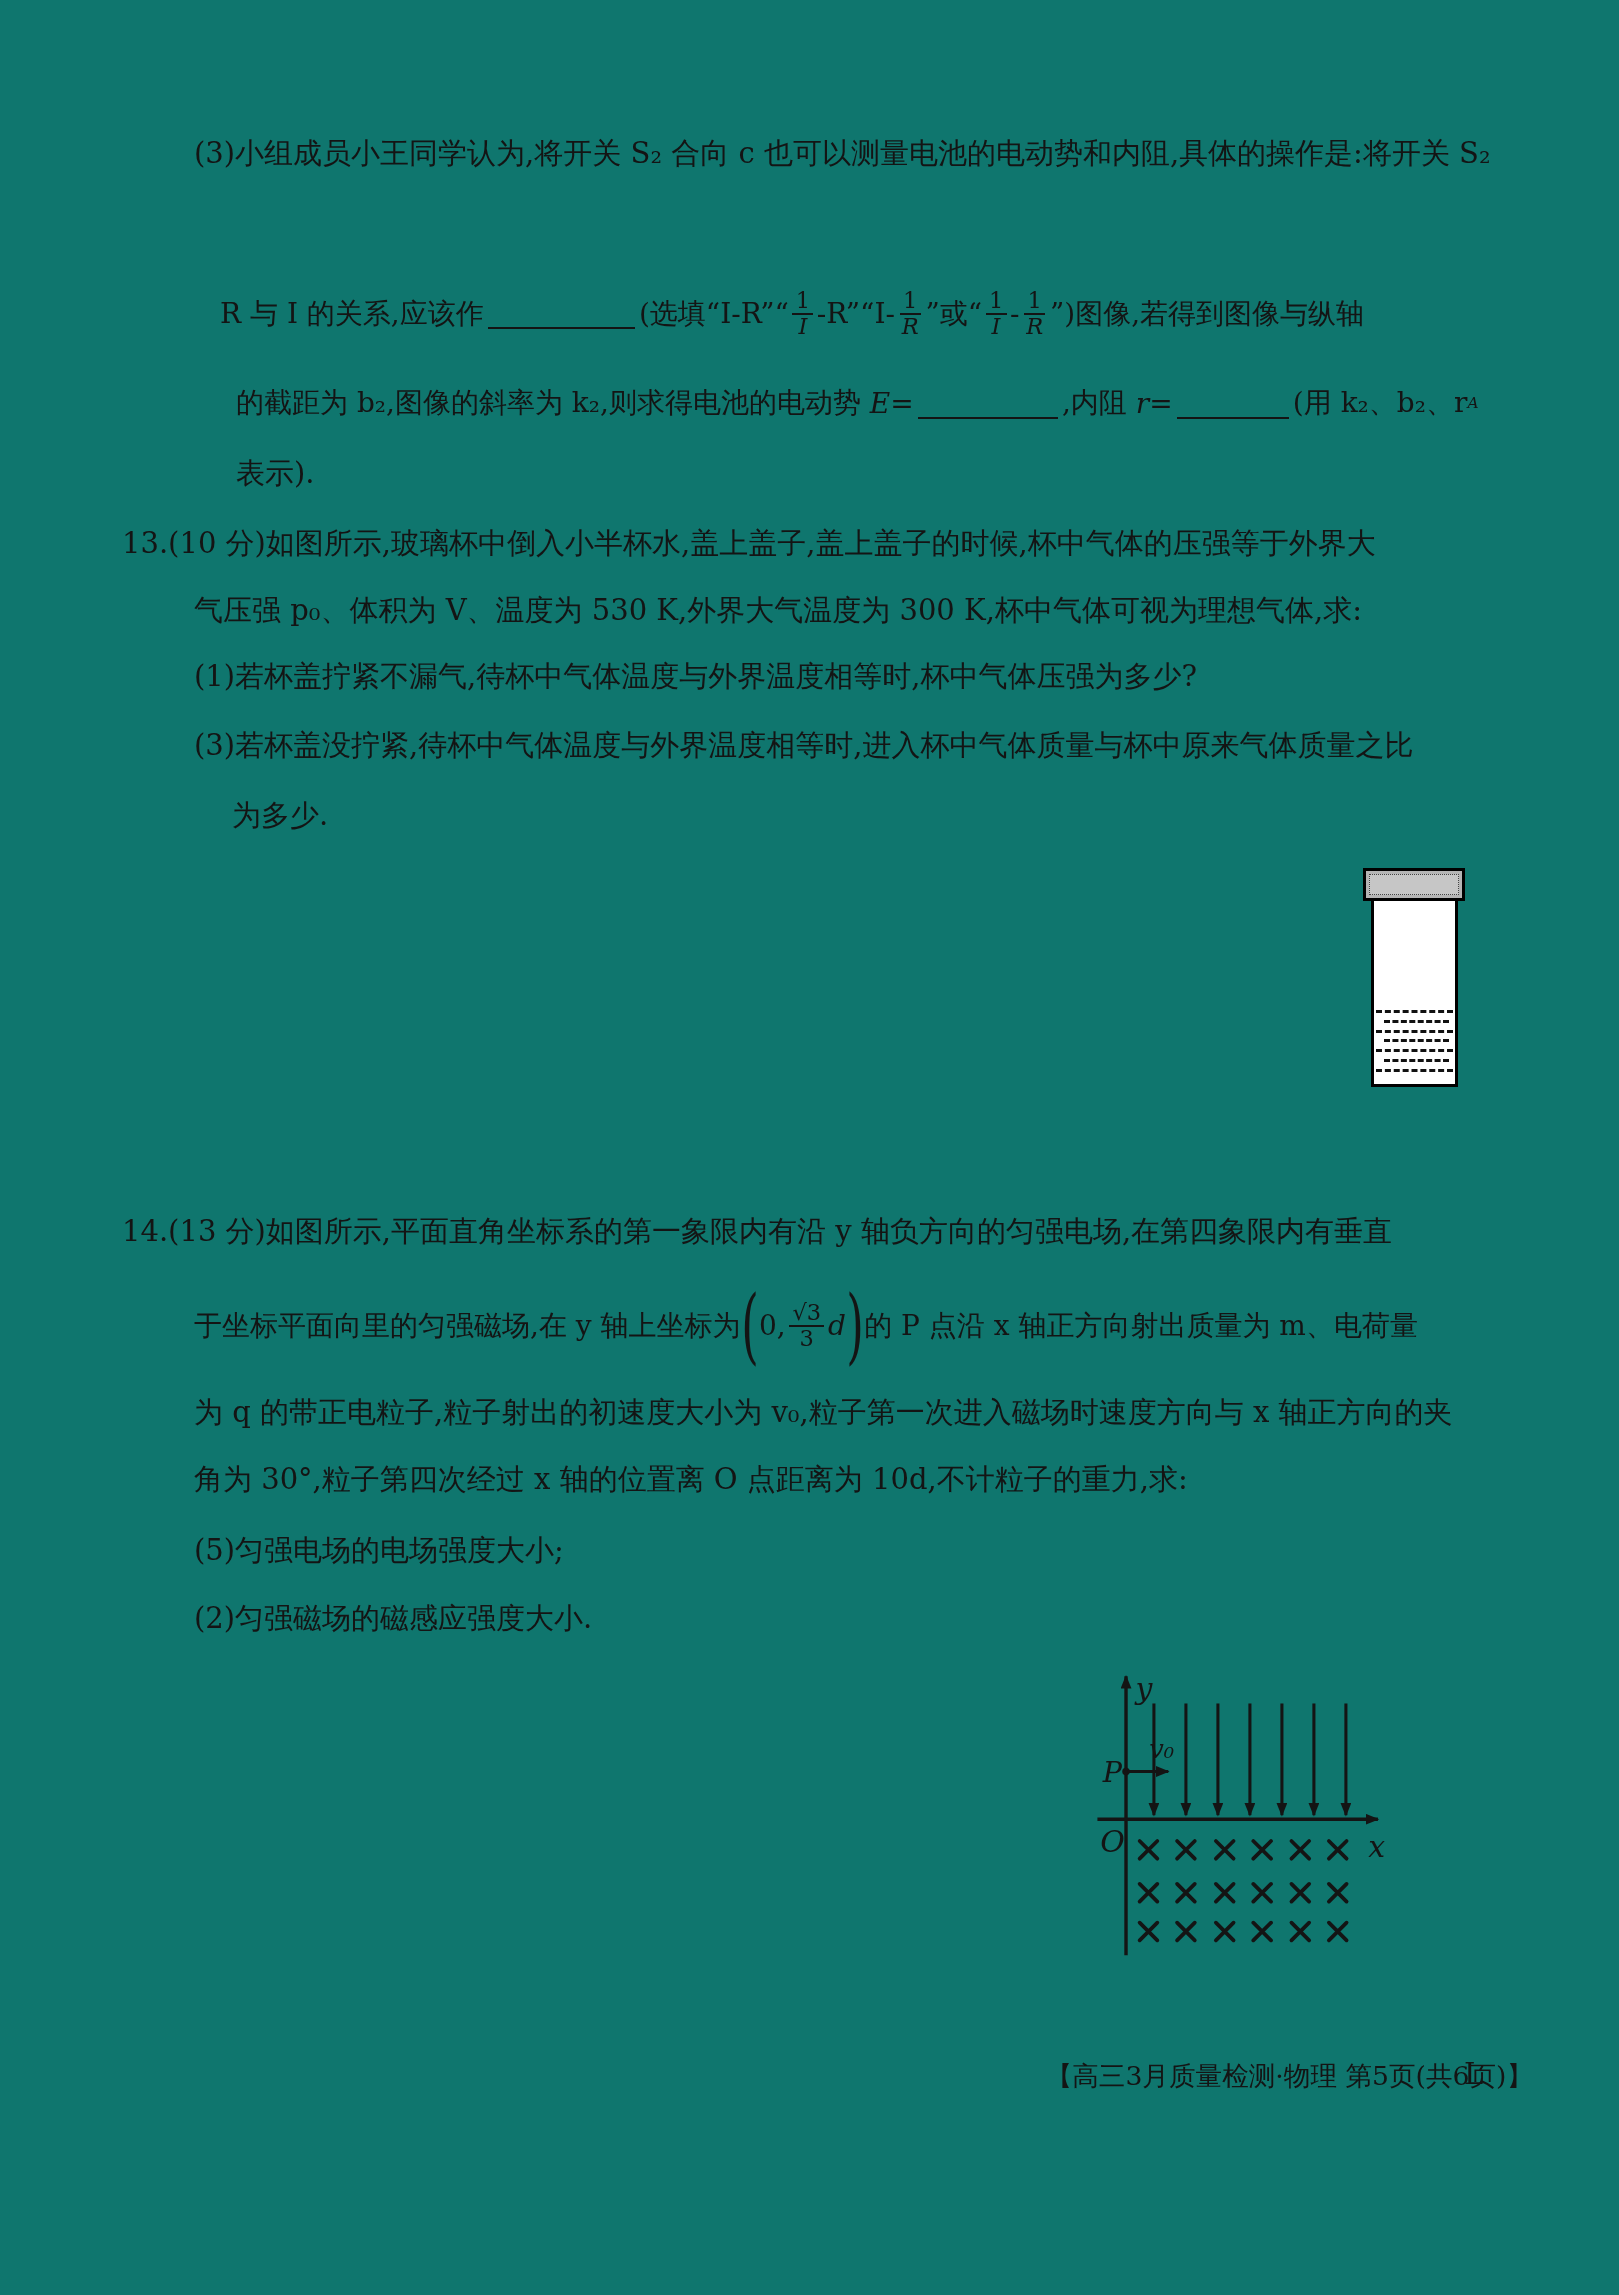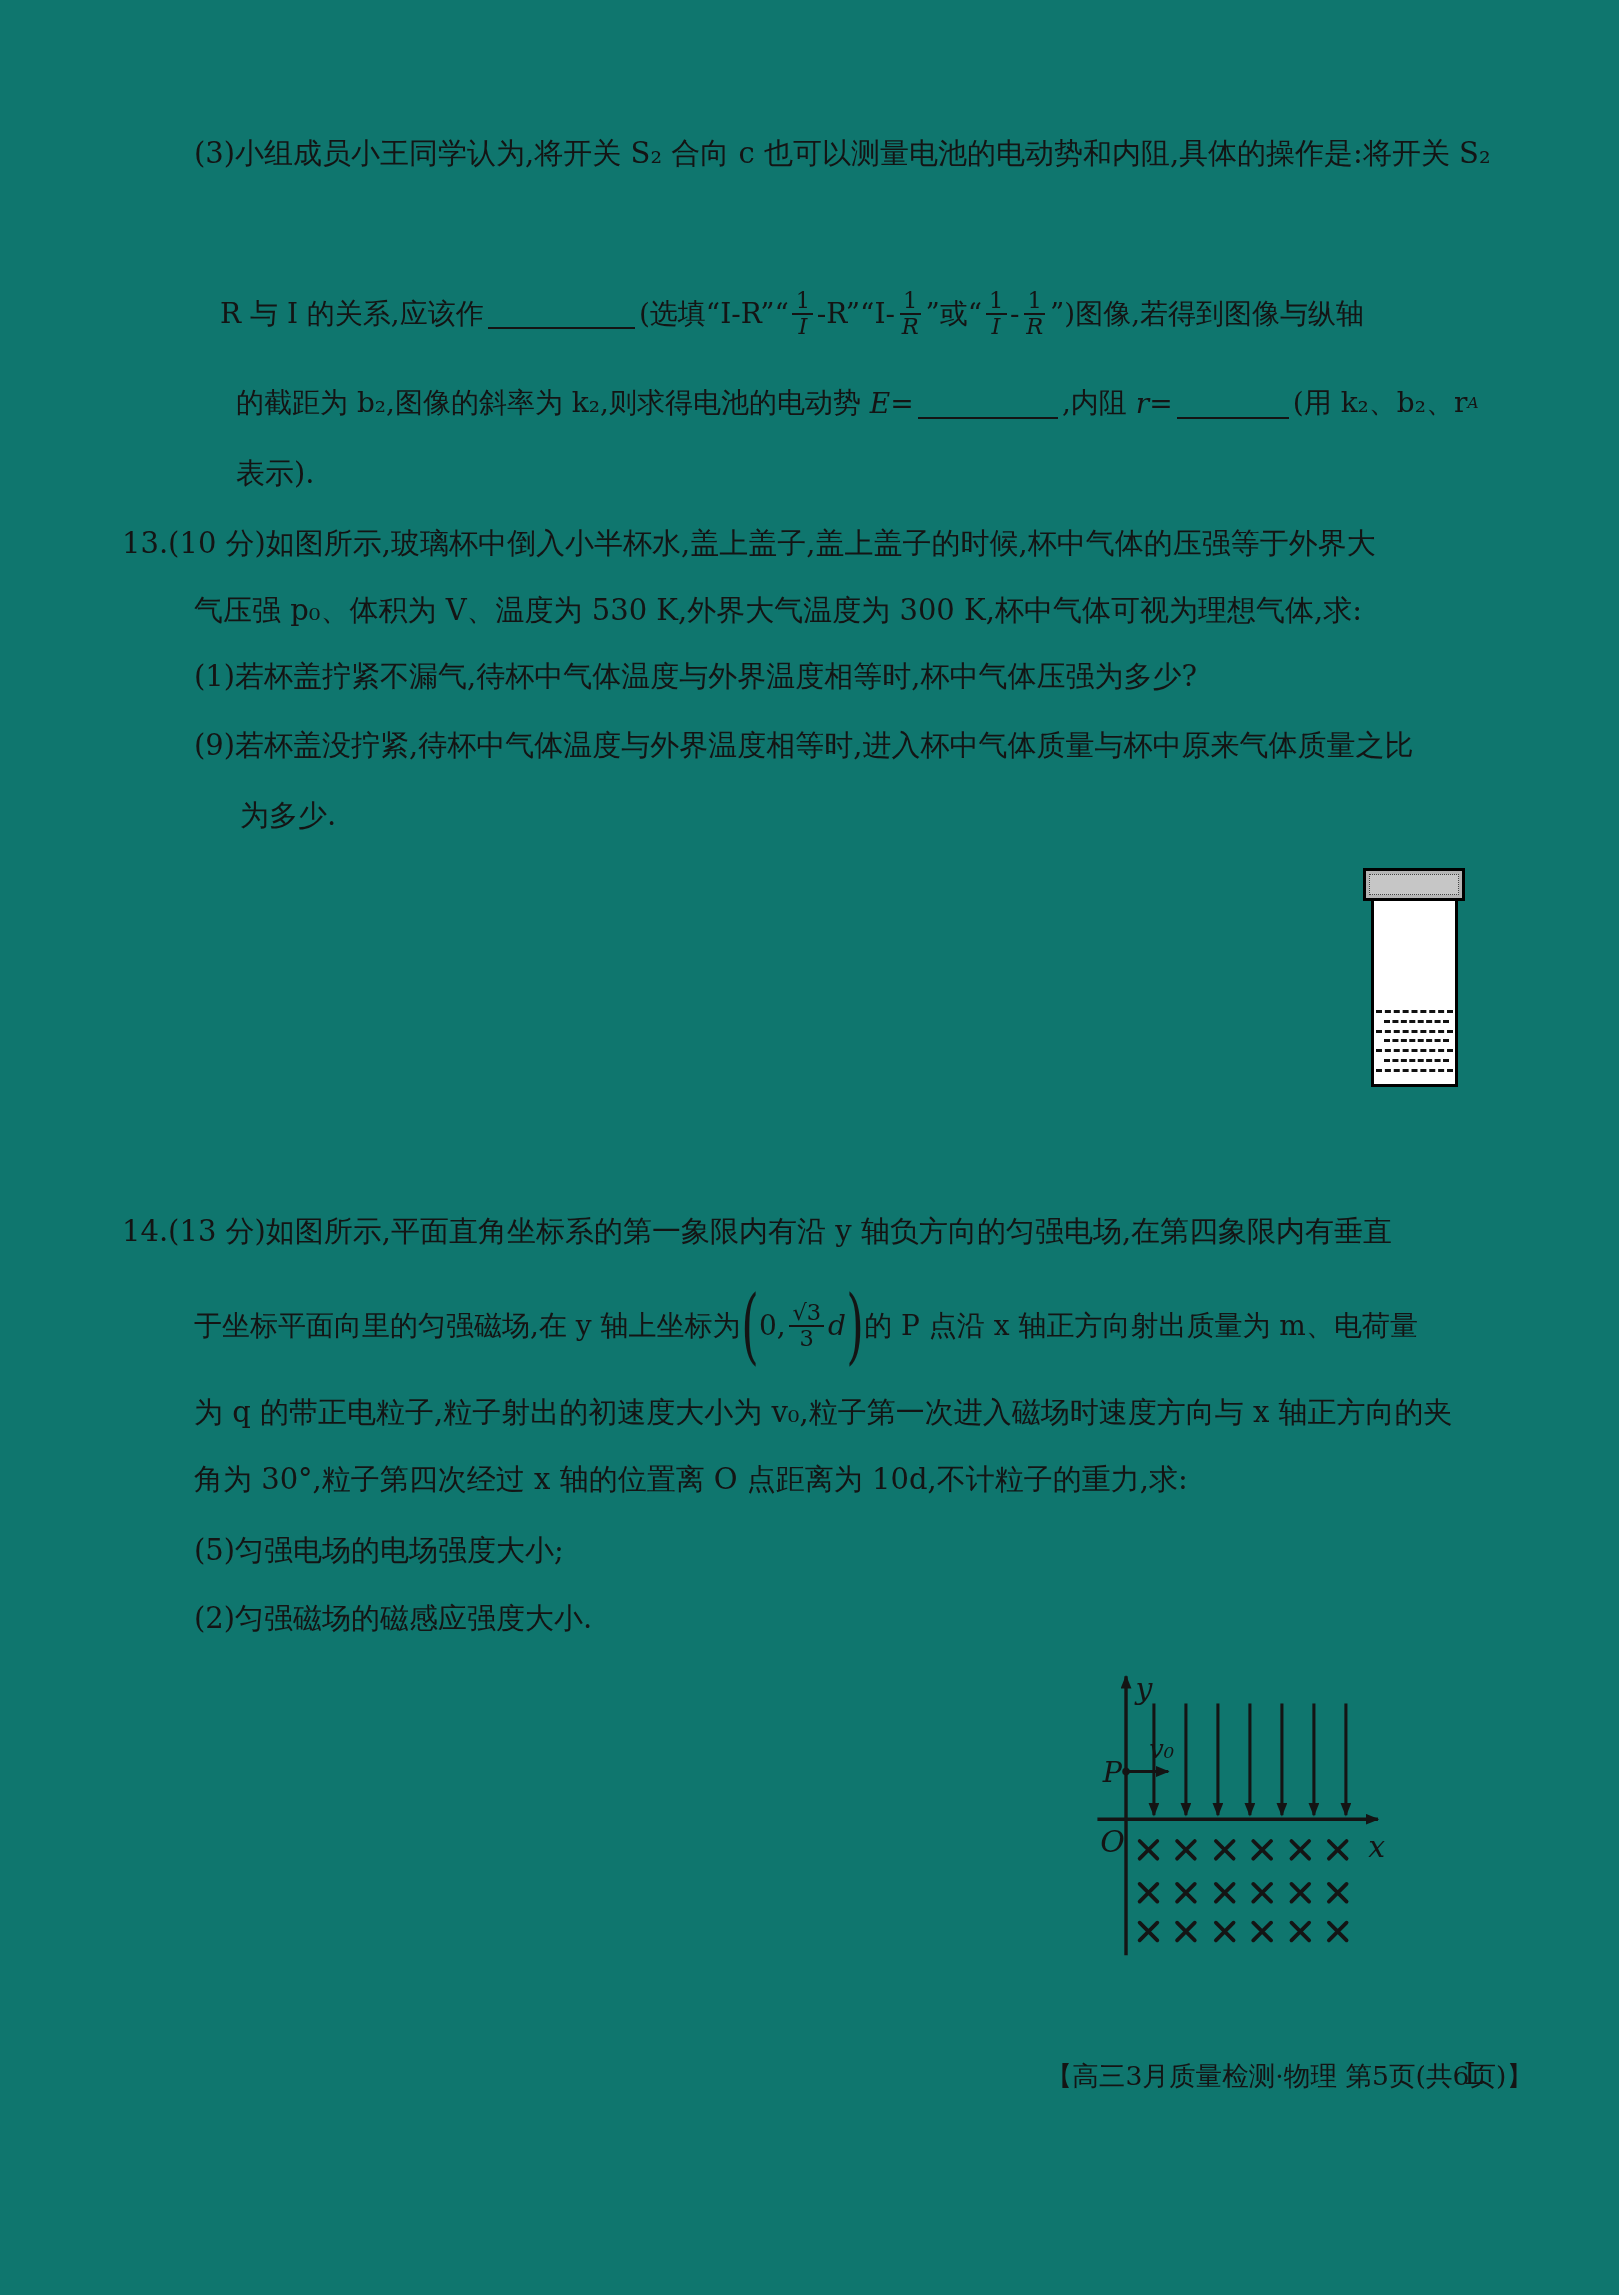--- a/index.html
+++ b/index.html
@@ -78,22 +78,22 @@
     <span class="blank" style="width:112px;"></span>
     <span class="seg">(用 k₂、b₂、r</span>
       <sub class="var">A</sub>
   </div>
 
   <div class="line" style="left:236px;top:455px;">表示).</div>
 
   <div class="line" style="left:122px;top:525px;">13.(10 分)如图所示,玻璃杯中倒入小半杯水,盖上盖子,盖上盖子的时候,杯中气体的压强等于外界大</div>
   <div class="line" style="left:194px;top:592px;">气压强 p₀、体积为 V、温度为 530 K,外界大气温度为 300 K,杯中气体可视为理想气体,求:</div>
   <div class="line" style="left:194px;top:658px;">(1)若杯盖拧紧不漏气,待杯中气体温度与外界温度相等时,杯中气体压强为多少?</div>
-  <div class="line" style="left:194px;top:727px;">(9)若杯盖没拧紧,待杯中气体温度与外界温度相等时,进入杯中气体质量与杯中原来气体质量之比</div>
-  <div class="line" style="left:240px;top:797px;">为多少.</div>
+  <div class="line" style="left:194px;top:727px;">(3)若杯盖没拧紧,待杯中气体温度与外界温度相等时,进入杯中气体质量与杯中原来气体质量之比</div>
+  <div class="line" style="left:232px;top:797px;">为多少.</div>
 
   <div class="cup">
     <div class="cupbody">
       <div class="water">
         <div></div>
           <div></div>
           <div></div>
           <div></div>
           <div></div>
           <div></div>

